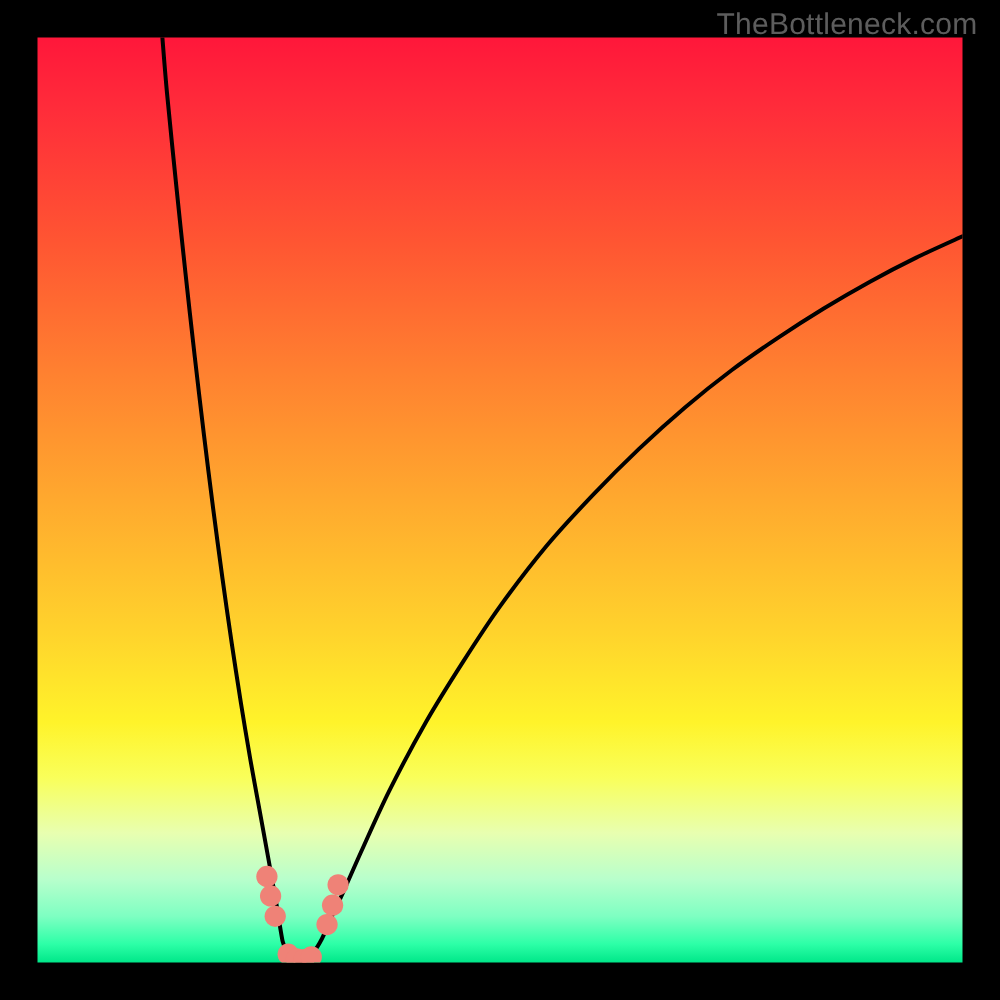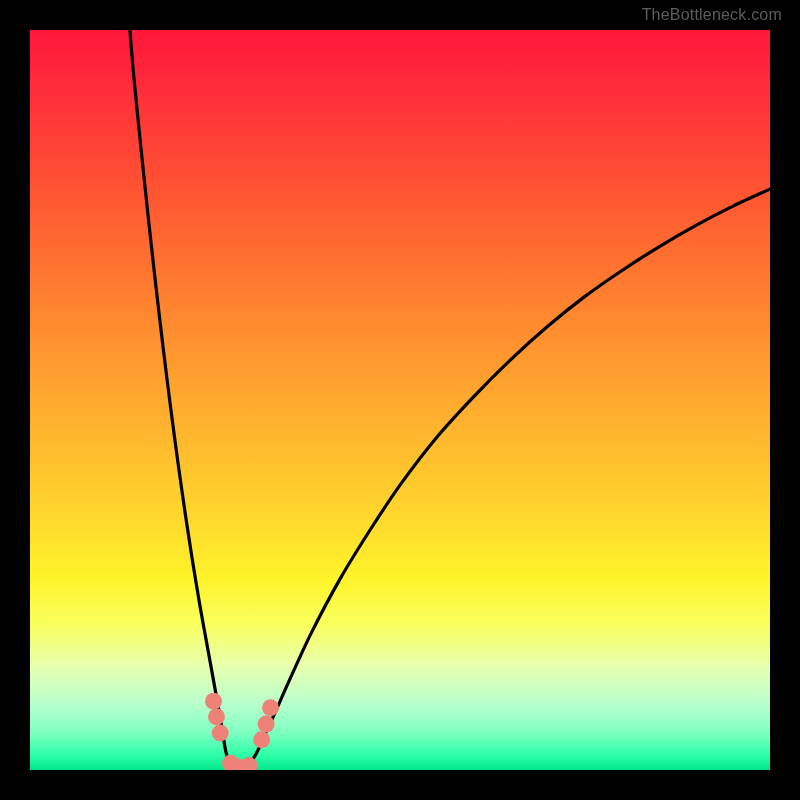--- a/index.html
+++ b/index.html
@@ -38,21 +38,21 @@
       #7effc2 95%,
       #2dffa7 98%,
       #00e789 100%
     );
   }
   .watermark {
     position: absolute;
     top: 6px;
     right: 18px;
     color: #5d5d5d;
-    font-size: 16px;
+    font-size: 24px;
     font-weight: 400;
     letter-spacing: 0.2px;
     user-select: none;
   }
   svg.curve {
     position: absolute;
     left: 0;
     top: 0;
     width: 740px;
     height: 740px;

